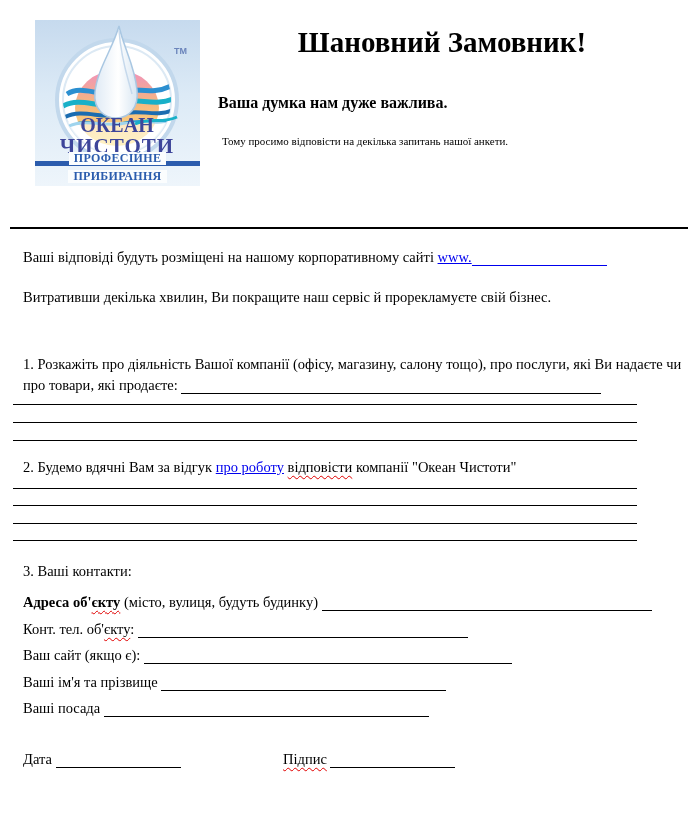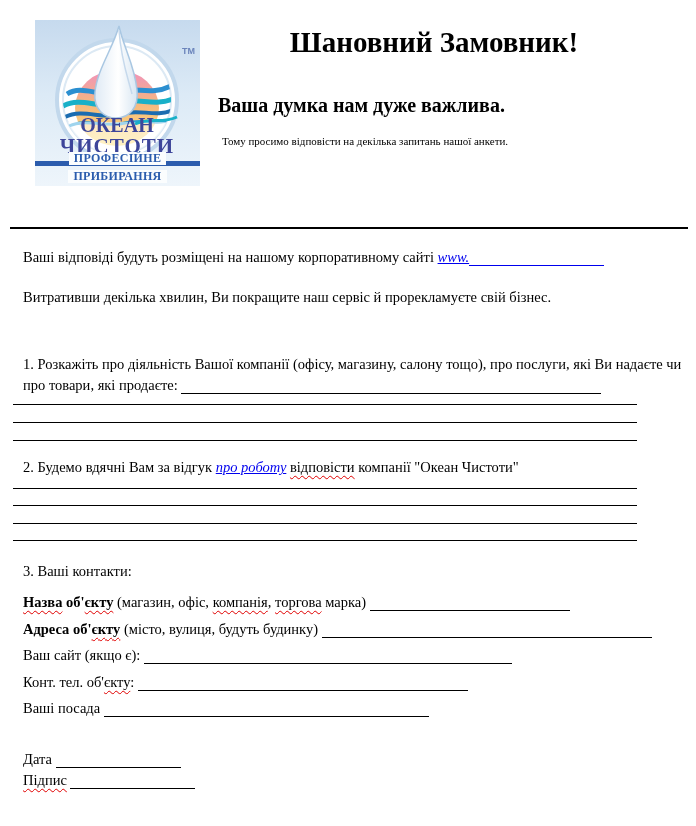--- a/index.html
+++ b/index.html
@@ -3,58 +3,58 @@
 <meta charset="utf-8">
 <style>
   html,body{margin:0;padding:0;background:#ffffff;}
   body{width:696px;height:826px;font-family:"Liberation Serif",serif;color:#000;}
   .page{position:relative;width:696px;height:826px;background:#fff;overflow:hidden;}
 
   
   .logo{position:absolute;left:35px;top:20px;width:165px;height:166px;
         background:linear-gradient(180deg,#c6daee 0%,#dceaf6 45%,#eef5fb 100%);}
   .emblem{position:absolute;left:14px;top:0px;}
-  .tm{position:absolute;top:26px;right:5px;font-family:"Liberation Sans",sans-serif;
+  .tm{position:absolute;top:26px;right:13px;font-family:"Liberation Sans",sans-serif;
       font-size:9px;font-weight:bold;color:#6b84bb;}
   .banner{position:absolute;left:0;bottom:2px;width:100%;text-align:center;
           font-family:Liberation Serif, serif;font-weight:bold;color:#2b5cad;}
   .bar{position:absolute;left:0;right:0;top:13px;height:5px;background:#2b5cad;z-index:1;}
   .bw{position:relative;z-index:2;display:inline-block;background:#fbfdfe;
       padding:0 5px;font-size:12px;line-height:13px;letter-spacing:.3px;}
   .bw2{margin-top:2px;}
 
   
-  .title{position:absolute;left:214px;top:26px;width:440px;text-align:center;
+  .title{position:absolute;left:222px;top:26px;width:440px;text-align:center;
          font-size:29px;font-weight:bold;white-space:nowrap;}
-  .subtitle{position:absolute;left:218px;top:94px;font-size:20px;font-weight:bold;}
+  .subtitle{position:absolute;left:218px;top:94px;font-size:16px;font-weight:bold;}
   .intro{position:absolute;left:222px;top:135px;font-size:11px;}
   .rule{position:absolute;left:10px;right:8px;top:227px;height:0;border-top:2px solid #000;}
 
   
   .doc{position:absolute;left:23px;top:247px;width:660px;font-size:14.5px;}
   .doc p{margin:0;line-height:21px;}
   .promo{margin-top:19px !important;}
   .q1{margin-top:46px !important;}
   .lines1{margin-top:-9px;}
   .q2{margin-top:16px !important;}
   .q2lines{margin-top:-7px;}
   .ch{margin-top:20px !important;}
   .c-row{margin-top:5.5px !important;}
   .c-row:first-child{margin-top:10px !important;}
-  .footer{margin-top:30px;display:flex;flex-direction:column;}
+  .footer{margin-top:30px;display:flex;}
   .fd{width:260px;}
 
   .ans-line{height:17px;border-bottom:1.3px solid #000;margin-left:-10px;}
   .q2lines .ans-line{height:16.5px;}
 
   .b{font-weight:bold;}
   .sp{text-decoration-line:underline;text-decoration-style:wavy;
       text-decoration-color:#e00000;text-decoration-thickness:1px;
       text-underline-offset:2.5px;text-decoration-skip-ink:none;}
-  .lnk{color:#0000ee;text-decoration:underline;text-decoration-color:#0000ee;cursor:pointer;font-style:italic;}
+  .lnk{color:#0000ee;text-decoration:underline;text-decoration-color:#0000ee;cursor:pointer;}
   .blank{display:inline-block;height:10px;border-bottom:1.3px solid #000;vertical-align:-4px;}
   .blank.lnk{border-bottom:1.3px solid #0000ee;text-decoration:none;}
 </style>
 </head>
 <body>
 
 <div class="page">
 
   <div class="logo">
     <svg class="emblem" width="136" height="150" viewBox="0 0 136 150">
@@ -116,24 +116,24 @@
     <p class="q2"><span>2. Будемо вдячні Вам за відгук </span><a class="lnk">про роботу</a><span> </span><span class="sp">відповісти</span><span> компанії "Океан Чистоти"</span></p>
     <div class="q2lines">
         <div class="ans-line" style="width: 624px;"></div>
         <div class="ans-line" style="width: 624px;"></div>
         <div class="ans-line" style="width: 624px;"></div>
         <div class="ans-line" style="width: 624px;"></div>
       </div>
 
     <p class="ch">3. Ваші контакти:</p>
     <div>
-        <p class="c-row"><span class="b sp">Назва</span><span class="b"> об'</span><span class="b sp">єкту</span><span> (магазин, офіс, </span><span class="sp">компанія</span><span>, </span><span class="sp">торгова</span><span> марка) </span><span class="blank" style="width: 200px;"></span></p>
         <p class="c-row"><span class="b">Адреса об'</span><span class="b sp">єкту</span><span> (місто, вулиця, будуть будинку) </span><span class="blank" style="width: 330px;"></span></p>
+        <p class="c-row"><span>Конт. тел. об'</span><span class="sp">єкту</span><span>: </span><span class="blank" style="width: 330px;"></span></p>
         <p class="c-row"><span>Ваш сайт (якщо є): </span><span class="blank" style="width: 368px;"></span></p>
-        <p class="c-row"><span>Конт. тел. об'</span><span class="sp">єкту</span><span>: </span><span class="blank" style="width: 330px;"></span></p>
+        <p class="c-row"><span>Ваші ім'я та прізвище </span><span class="blank" style="width: 285px;"></span></p>
         <p class="c-row"><span>Ваші посада </span><span class="blank" style="width: 325px;"></span></p>
       </div>
 
     <div class="footer">
       <p class="fd"><span>Дата </span><span class="blank" style="width: 125px;"></span></p>
       <p class="fs"><span class="sp">Підпис</span><span> </span><span class="blank" style="width: 125px;"></span></p>
     </div>
   </div>
 
 </div>

